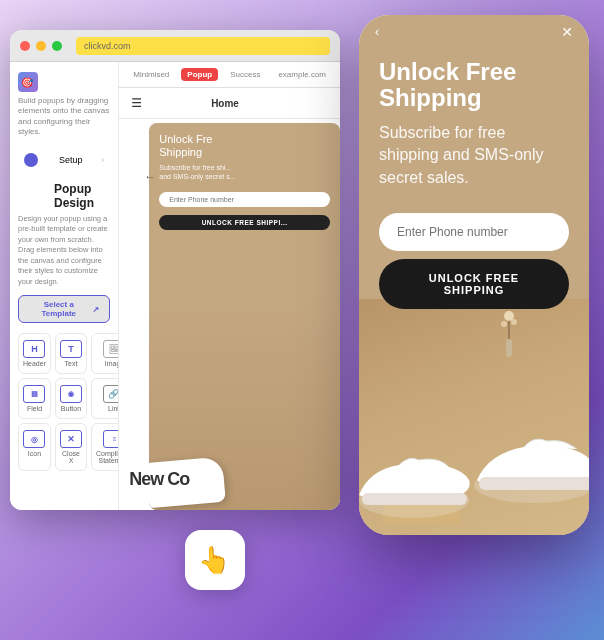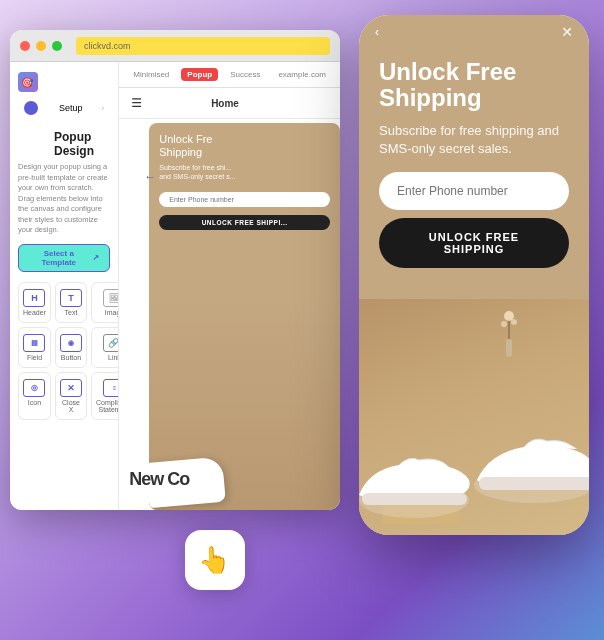--- a/index.html
+++ b/index.html
@@ -143,21 +143,21 @@
     }
 
     .popup-design-text {
       font-size: 7.5px;
       color: #888;
       line-height: 1.4;
       margin-bottom: 8px;
     }
 
     .select-template-btn {
-      background: #5eead4;
+      background: #e5e5e5;
       border: 1.5px solid #5b5bd6;
       border-radius: 6px;
       padding: 4px 10px;
       font-size: 8px;
       color: #5b5bd6;
       font-weight: 600;
       width: 100%;
       display: flex;
       align-items: center;
       justify-content: center;
@@ -397,24 +397,24 @@
 
     .phone-popup-title {
       font-size: 24px;
       font-weight: 900;
       color: white;
       line-height: 1.1;
       margin-bottom: 10px;
     }
 
     .phone-popup-subtitle {
-      font-size: 13px;
+      font-size: 16px;
       color: rgba(255,255,255,0.9);
       line-height: 1.4;
-      margin-bottom: 14px;
+      margin-bottom: 24px;
     }
 
     .phone-input-field {
       background: white;
       border: none;
       border-radius: 25px;
       padding: 12px 18px;
       font-size: 12px;
       color: #bbb;
       width: 100%;
@@ -515,20 +515,21 @@
     <div class="browser-url">
       <span>clickvd.com</span>
     </div>
   </div>
   <div class="browser-content">
 
     <div class="sidebar">
       <div class="sidebar-title">
         <div class="sidebar-title-icon">🎯</div>
       </div>
+      <div class="sidebar-subtitle">Build popups by dragging elements onto the canvas and configuring their styles.</div>
 
       <div class="setup-item">
         <div style="display:flex;align-items:center;gap:16px;">
           <div class="setup-icon done"></div>
           <span>Setup</span>
         </div>
         <span class="chevron-right">›</span>
       </div>
 
       <div class="popup-design-label">Popup Design</div>

